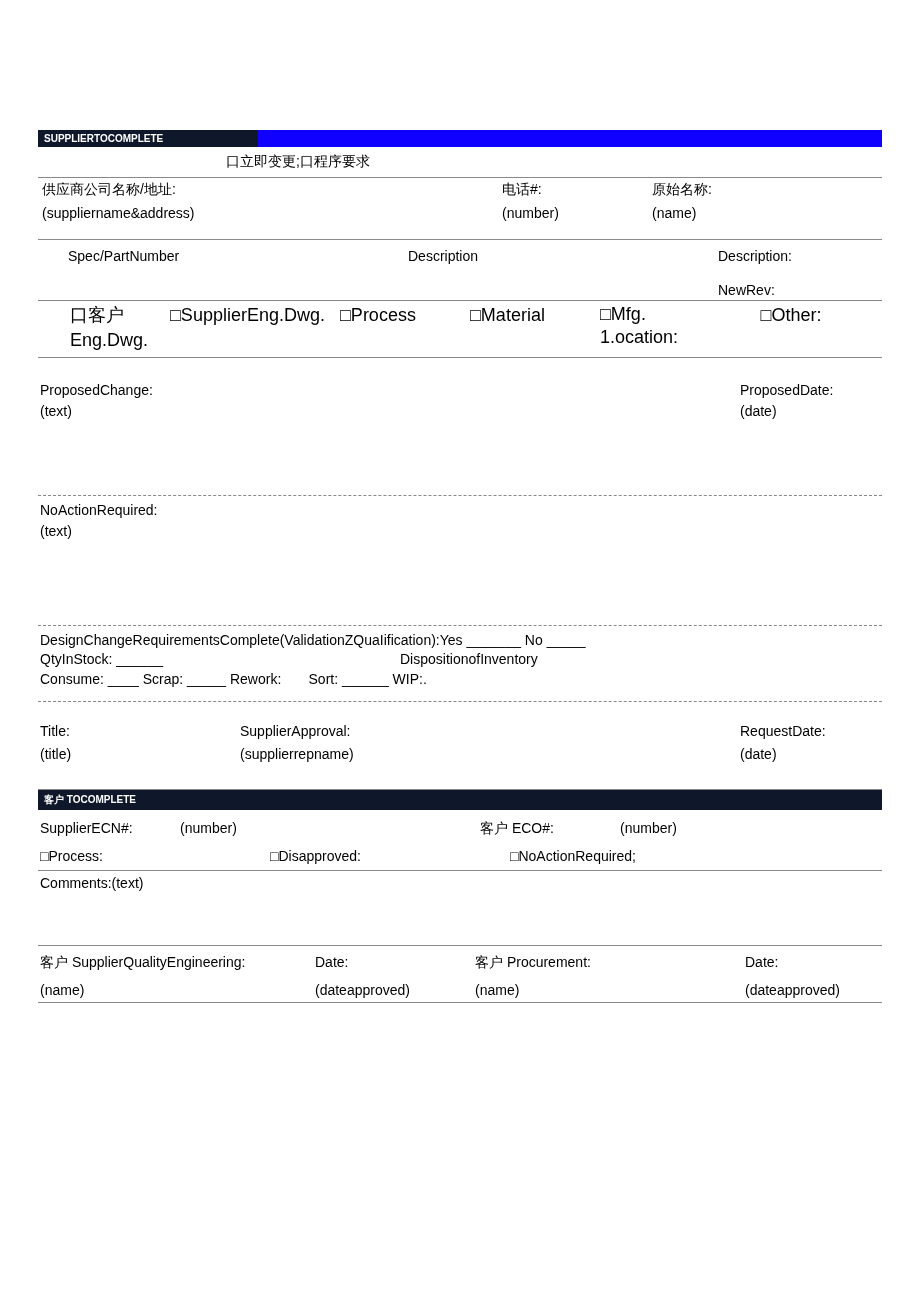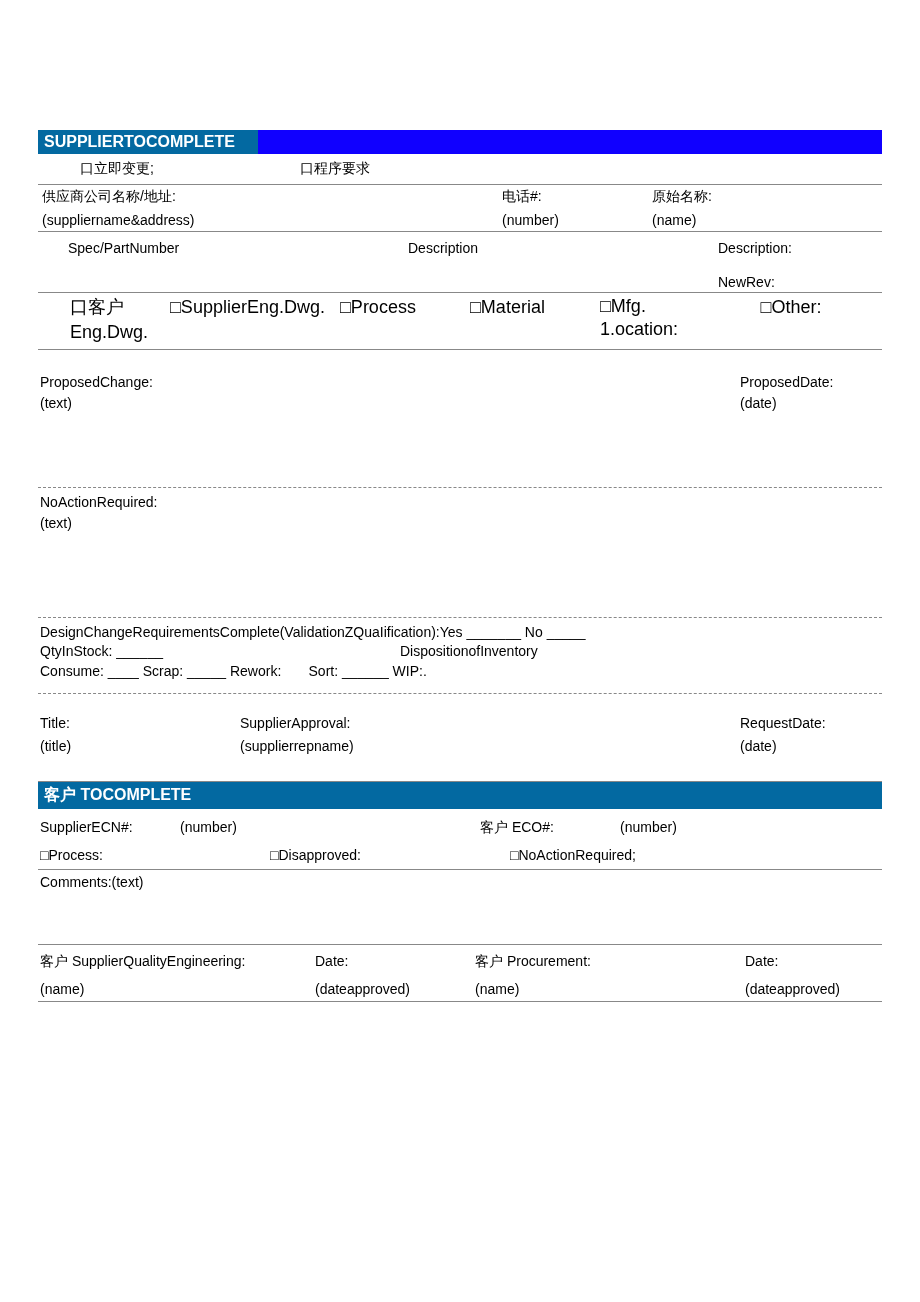--- a/index.html
+++ b/index.html
@@ -6,25 +6,25 @@
   body {
     font-family: Arial, sans-serif;
     font-size: 14px;
     background: #fff;
     width: 920px;
     margin: 0 auto;
     padding: 130px 38px 0 38px;
     color: #000;
   }
   .blue-header {
-    background: #0369a1;
+    background: #0f172a;
     color: #fff;
     font-weight: bold;
     padding: 3px 6px;
-    font-size: 16px;
+    font-size: 10px;
   }
   .blue-header.partial {
     width: 220px;
   }
   .row {
     display: flex;
     border-bottom: 1px solid #888;
   }
   .dashed-bottom{
     border-bottom: 1px dashed #888;
@@ -50,36 +50,36 @@
 </head>
 <body>
 
 <div class="top-row-after-header">
   <div class="blue-header partial">SUPPLIERTOCOMPLETE</div>
   <div class="blue-remainder"></div>
 </div>
 
 <div class="row" style="padding:6px 2px;">
   <div style="flex:0 0 40px;"></div>
-  <div style="flex:0 0 220px;">口立即变更;</div>
+  <div style="flex:0 0 220px;text-align:right;">口立即变更;</div>
   <div style="flex:1;">口程序要求</div>
 </div>
 
 <div class="row no-border">
   <div style="flex:0 0 460px;" class="cell">
     <div>供应商公司名称/地址:</div>
   </div>
   <div style="flex:0 0 150px;" class="cell">
     <div>电话#:</div>
   </div>
   <div style="flex:1;" class="cell">
     <div>原始名称:</div>
   </div>
 </div>
-<div class="row" style="padding-bottom:0;">
+<div class="row" style="padding-bottom:15px;">
   <div style="flex:0 0 460px;" class="cell">
     <div>(suppliername&amp;address)</div>
   </div>
   <div style="flex:0 0 150px;" class="cell">
     <div>(number)</div>
   </div>
   <div style="flex:1;" class="cell">
     <div>(name)</div>
   </div>
 </div>

